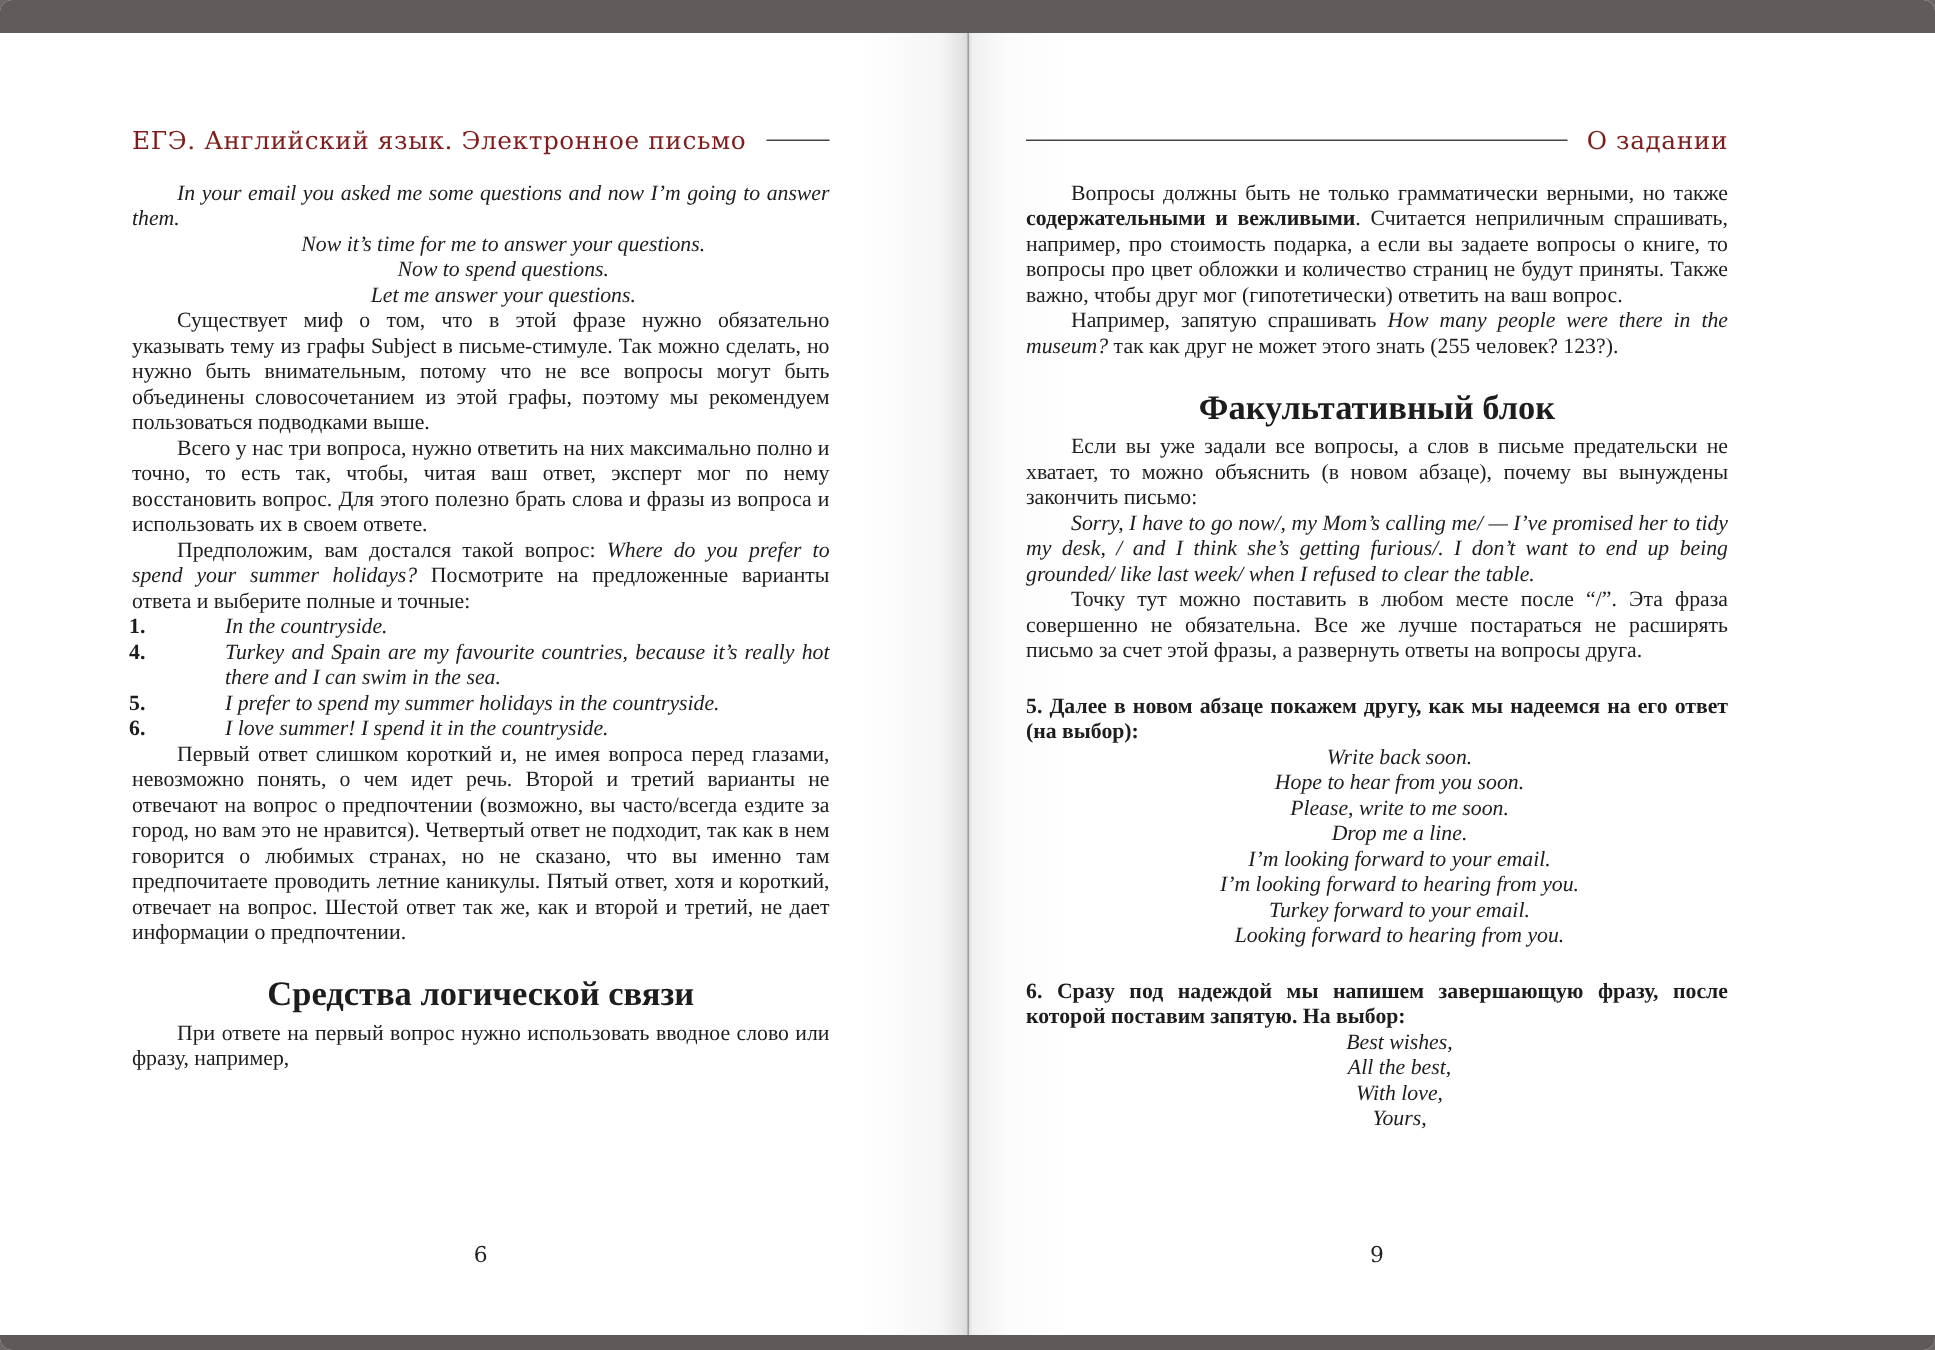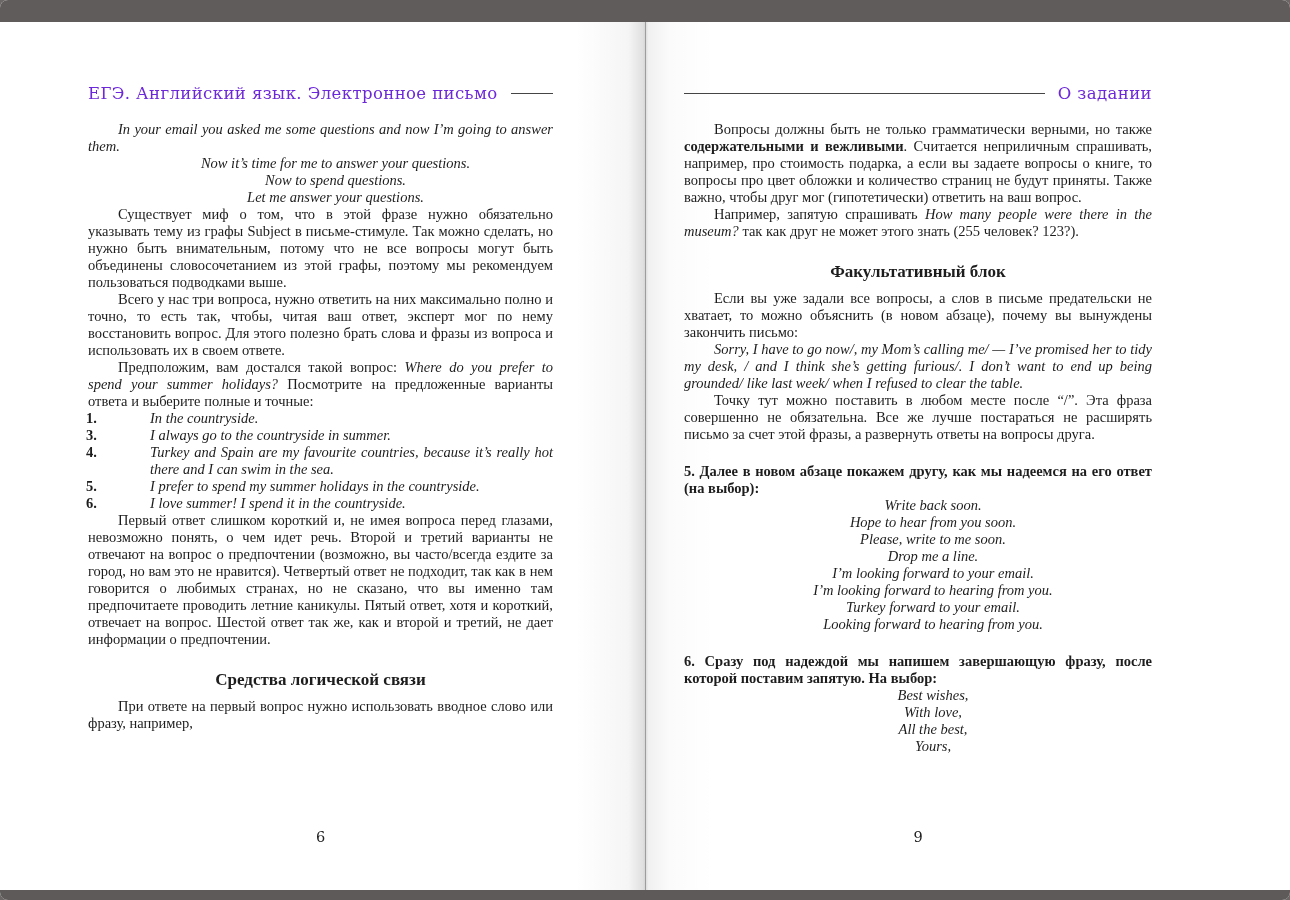--- a/index.html
+++ b/index.html
@@ -38,40 +38,40 @@
   }
   .page{position:absolute;top:22px;height:866px;}
   .page-left{left:88px;width:465px;}
   .page-right{left:684px;width:468px;}
 
   .running-head{
     display:flex;align-items:center;gap:13px;
     margin-top:62px;
   }
   .running-head .title{
-    font-size:16.5px;letter-spacing:0.4px;white-space:nowrap;color:#6d28d9;
+    font-size:16.5px;letter-spacing:0.4px;white-space:nowrap;color:#7f1d1d;
   }
   .running-head .rule{
     flex:1;height:0;border-top:1.5px solid #454545;
   }
 
   .content{
     margin-top:18px;
     font-size:14.5px;line-height:17px;
     text-align:justify;
     hyphens:auto;-webkit-hyphens:auto;
   }
   .blk{margin:0;font-family:Liberation Serif, serif;}
   .blk.p{text-indent:30px;}
   .blk.line{padding-left:30px;text-align:center;text-indent:0;}
   .blk.num{padding-left:62px;text-indent:-32px;}
   .numlbl{display:inline-block;width:32px;font-weight:bold;font-style:normal;}
   .blk.heading{
     text-align:center;text-indent:0;font-weight:bold;
-    font-size:17px;line-height:22px;
+    font-size:23px;line-height:22px;
     margin:21px 0 7px 0;
   }
   .blk.pb{font-weight:bold;text-indent:0;margin-top:20px;}
   .i{font-style:italic;}
   .b{font-weight:bold;}
 
   .pagenum{
     position:absolute;left:0;right:0;top:807px;
     text-align:center;font-size:14.5px;color:#222;
   }
@@ -89,21 +89,20 @@
     </div>
     <div class="content">
         <div class="blk p"><span class="i">In your email you asked me some questions and now I’m going to answer them.</span></div>
         <div class="blk line"><span class="i">Now it’s time for me to answer your questions.</span></div>
         <div class="blk line"><span class="i">Now to spend questions.</span></div>
         <div class="blk line"><span class="i">Let me answer your questions.</span></div>
         <div class="blk p"><span>Существует миф о том, что в этой фразе нужно обязательно указывать тему из графы Subject в письме-стимуле. Так можно сделать, но нужно быть внимательным, потому что не все вопросы могут быть объединены словосочетанием из этой графы, поэтому мы рекомендуем пользоваться подводками выше.</span></div>
         <div class="blk p"><span>Всего у нас три вопроса, нужно ответить на них максимально полно и точно, то есть так, чтобы, читая ваш ответ, эксперт мог по нему восстановить вопрос. Для этого полезно брать слова и фразы из вопроса и использовать их в своем ответе.</span></div>
         <div class="blk p"><span>Предположим, вам достался такой вопрос: </span><span class="i">Where do you prefer to spend your summer holidays?</span><span> Посмотрите на предложенные варианты ответа и выберите полные и точные:</span></div>
         <div class="blk num"><span class="numlbl">1.</span><span class="i">In the countryside.</span></div>
-        <div class="blk num"><span class="numlbl">3.</span><span class="i">I always go to the countryside in summer.</span></div>
         <div class="blk num"><span class="numlbl">4.</span><span class="i">Turkey and Spain are my favourite countries, because it’s really hot there and I can swim in the sea.</span></div>
         <div class="blk num"><span class="numlbl">5.</span><span class="i">I prefer to spend my summer holidays in the countryside.</span></div>
         <div class="blk num"><span class="numlbl">6.</span><span class="i">I love summer! I spend it in the countryside.</span></div>
         <div class="blk p"><span>Первый ответ слишком короткий и, не имея вопроса перед глазами, невозможно понять, о чем идет речь. Второй и третий варианты не отвечают на вопрос о предпочтении (возможно, вы часто/всегда ездите за город, но вам это не нравится). Четвертый ответ не подходит, так как в нем говорится о любимых странах, но не сказано, что вы именно там предпочитаете проводить летние каникулы. Пятый ответ, хотя и короткий, отвечает на вопрос. Шестой ответ так же, как и второй и третий, не дает информации о предпочтении.</span></div>
         <div class="blk heading">Средства логической связи</div>
         <div class="blk p"><span>При ответе на первый вопрос нужно использовать вводное слово или фразу, например, </span></div>
       </div>
     <div class="pagenum">6</div>
   </div>
 
@@ -123,22 +122,22 @@
         <div class="blk line"><span class="i">Write back soon.</span></div>
         <div class="blk line"><span class="i">Hope to hear from you soon.</span></div>
         <div class="blk line"><span class="i">Please, write to me soon.</span></div>
         <div class="blk line"><span class="i">Drop me a line.</span></div>
         <div class="blk line"><span class="i">I’m looking forward to your email.</span></div>
         <div class="blk line"><span class="i">I’m looking forward to hearing from you.</span></div>
         <div class="blk line"><span class="i">Turkey forward to your email.</span></div>
         <div class="blk line"><span class="i">Looking forward to hearing from you.</span></div>
         <div class="blk pb"><span>6. Сразу под надеждой мы напишем завершающую фразу, после которой поставим запятую. На выбор:</span></div>
         <div class="blk line"><span class="i">Best wishes,</span></div>
+        <div class="blk line"><span class="i">All the best,</span></div>
         <div class="blk line"><span class="i">With love,</span></div>
-        <div class="blk line"><span class="i">All the best,</span></div>
         <div class="blk line"><span class="i">Yours,</span></div>
       </div>
     <div class="pagenum">9</div>
   </div>
 
   <div class="gutter"></div>
   <div class="desk-band-bottom"></div>
 </div>
 
 </body></html>

